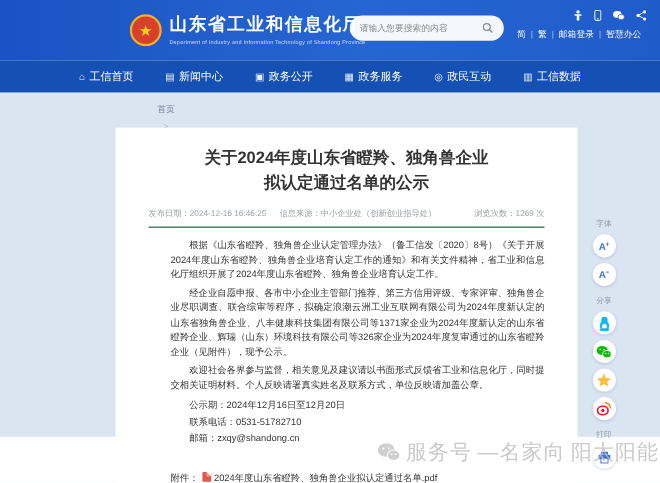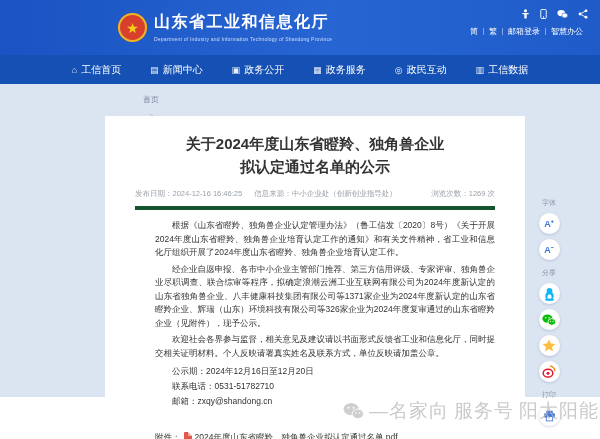--- a/index.html
+++ b/index.html
@@ -52,21 +52,21 @@
     color:#bdbdbd; font-size:19px; letter-spacing:1px; opacity:.8; white-space:nowrap;
   }
   
   .card {
     position:absolute; left:105px; top:116px; width:420px; bottom:0;
     background:#fff; padding:16px 30px 0; z-index:1;
   }
   .art-title { text-align:center; font-size:15px; font-weight:bold; color:#333; line-height:23px; }
   .meta {
     display:flex; justify-content:space-between; align-items:center;
-    margin-top:11px; font-size:7.5px; color:#9aa0a8; padding-bottom:7px; border-bottom:4px solid #14532d;
+    margin-top:11px; font-size:7.5px; color:#9aa0a8; padding-bottom:7px; border-bottom:1px solid #14532d;
   }
   .meta-left { display:flex; gap:12px; }
   .meta span { white-space:nowrap; }
   .body { margin-top:9px;margin-left:20px; }
   .para { font-size:8.5px; color:#333; line-height:13.5px; text-align:justify; text-indent:17px; margin-bottom:3px; }
   .info { font-size:8.5px; color:#333; line-height:15px; text-indent:17px; }
   .info.first { margin-top:4px; }
   .attachment { margin-top:23px; display:flex; align-items:flex-start; gap:3px; font-size:8.5px; color:#333; }
   .pdf-icon { width:8px; height:9px; background:#e2574c; border-radius:1px; position:relative; flex:0 0 auto; }
   .pdf-icon::after { content:""; position:absolute; right:0; top:0; border:2px solid #fff; border-left-color:#f0a49c; border-bottom-color:#f0a49c; width:0; height:0; }
@@ -85,20 +85,27 @@
 </head>
 <body>
 
 <div class="page">
 
   <div class="header">
     <div class="emblem">★</div>
     <div class="site-titles">
       <h1>山东省工业和信息化厅</h1>
       <div class="site-sub">Department of Industry and Information Technology of Shandong Province</div>
+    </div>
+    <div class="search">
+      <input type="text" placeholder="请输入您要搜索的内容" style="">
+      <svg width="11" height="11" viewBox="0 0 12 12">
+        <circle cx="5" cy="5" r="3.4" fill="none" stroke="#8a8a8a" stroke-width="1.2"></circle>
+        <line x1="7.6" y1="7.6" x2="10.4" y2="10.4" stroke="#8a8a8a" stroke-width="1.2"></line>
+      </svg>
     </div>
     <div class="top-right">
       <div class="tr-icons">
         <svg width="9" height="10" viewBox="0 0 10 11">
           <circle cx="5" cy="2" r="1.7" fill="#fff"></circle>
             <path d="M1.5 4.4h7v1.4H6.3v4.8H3.7V5.8H1.5z" fill="#fff"></path>
         </svg>
         <svg width="7" height="10" viewBox="0 0 7 11">
           <rect x="0.5" y="0.5" width="6" height="10" rx="1.2" fill="none" stroke="#fff" stroke-width="1"></rect>
           <circle cx="3.5" cy="8.8" r="0.7" fill="#fff"></circle>
@@ -196,22 +203,22 @@
 
   <div class="watermark">
     <svg width="21" height="18" viewBox="0 0 22 18">
       <ellipse cx="8.5" cy="7" rx="8" ry="6.5" fill="#c4c4c4"></ellipse>
       <circle cx="5.8" cy="5.6" r="1" fill="#fff"></circle>
         <circle cx="11" cy="5.6" r="1" fill="#fff"></circle>
       <ellipse cx="15.5" cy="12" rx="6" ry="5" fill="#c4c4c4" stroke="#fff" stroke-width="1"></ellipse>
       <circle cx="13.6" cy="11" r="0.8" fill="#fff"></circle>
         <circle cx="17.4" cy="11" r="0.8" fill="#fff"></circle>
     </svg>
-    <span>—名家向</span>
-      <span>服务号</span>
+    <span>服务号</span>
+      <span>—名家向</span>
       <span>阳太阳能</span>
   </div>
 
   <div class="toolbar">
     <div class="tb-label firstlbl">字体</div>
     <div class="tb-btn">A⁺</div>
     <div class="tb-btn">A⁻</div>
     <div class="tb-label">分享</div>
     <div class="tb-btn">
       <svg width="13" height="14" viewBox="0 0 14 15">

